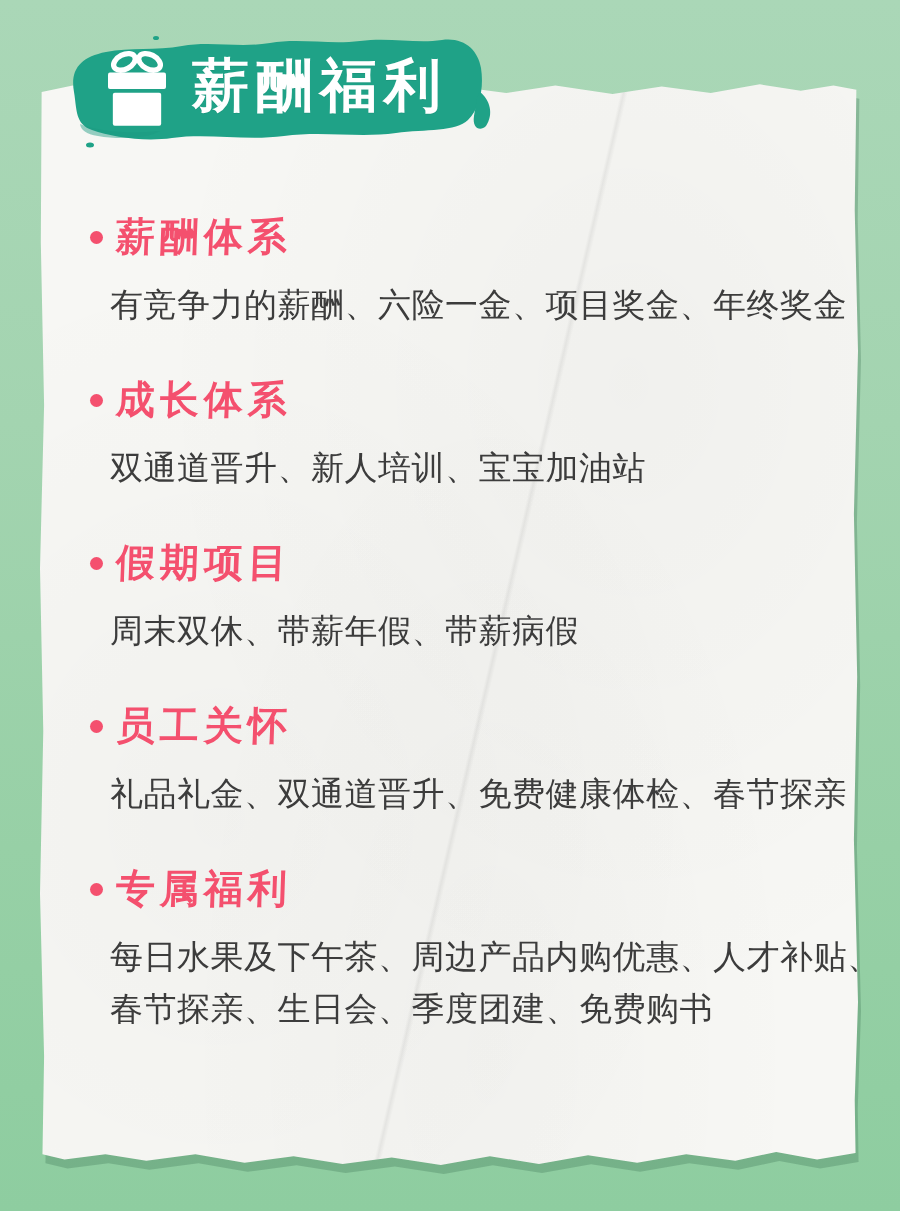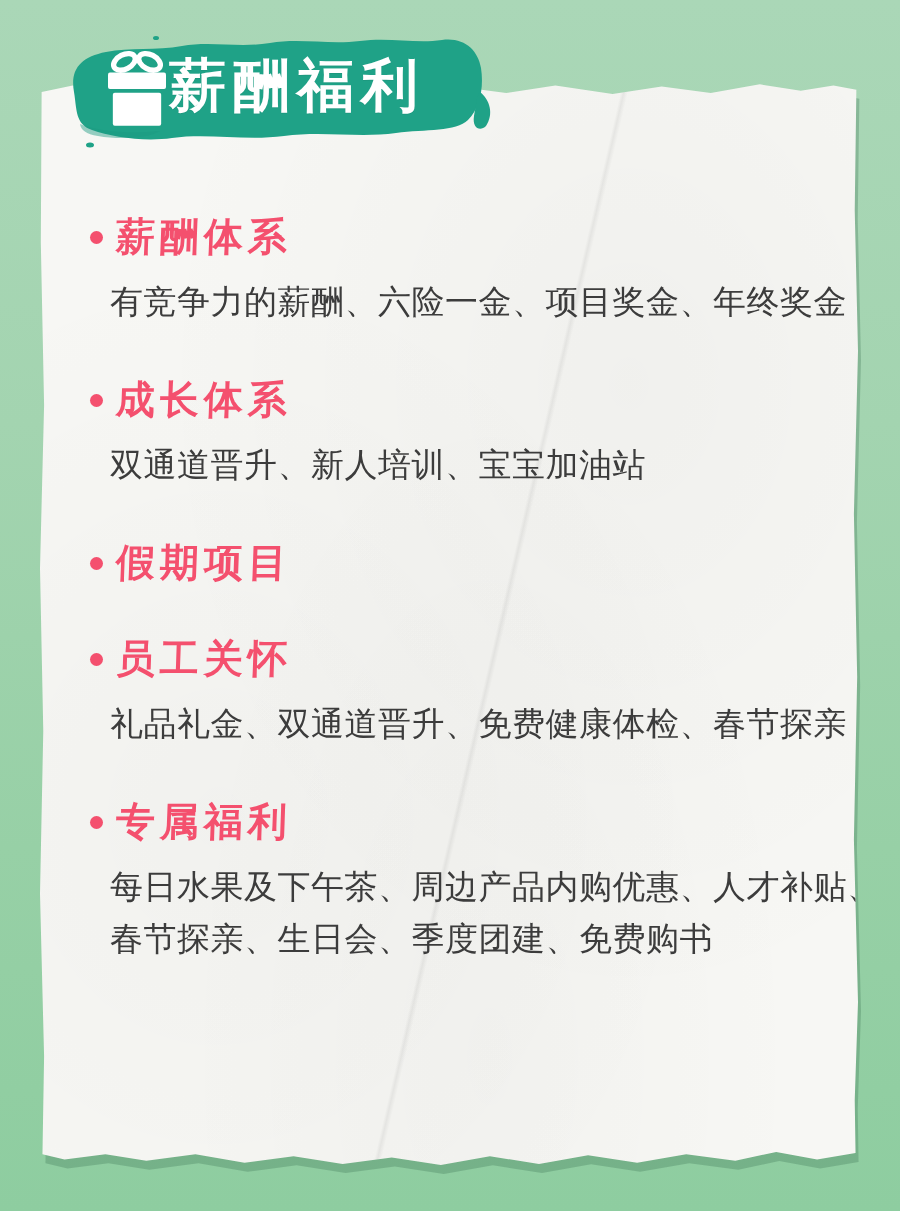--- a/index.html
+++ b/index.html
@@ -57,21 +57,21 @@
   }
   .brush-svg { position: absolute; left: 0; top: 0; width: 100%; height: 100%; }
   .header-content {
     position: absolute;
     left: 48px;
     top: 0;
     width: 360px;
     height: 112px;
     display: flex;
     align-items: center;
-    gap: 3px;
+    gap: 26px;
   }
   .gift-icon-svg { width: 58px; height: 76px; flex: 0 0 auto; margin-top: 4px; }
   .header-title {
     color: #ffffff;
     font-size: 57px;
     font-weight: 900;
     letter-spacing: 7px;
     white-space: nowrap;
     text-shadow: 0 1px 0 rgba(0,0,0,0.06);
   }
@@ -95,21 +95,21 @@
     color: #f4506e;
     font-size: 39px;
     font-weight: 900;
     letter-spacing: 5px;
     white-space: nowrap;
     transform: skewX(-2deg);
   }
   .section-body { margin-left: 20px; }
   .body-line {
     color: #3c3c3c;
-    font-family: Liberation Mono, monospace;
+    font-family: Liberation Serif, serif;
     font-size: 33px;
     line-height: 52px;
     letter-spacing: 0.5px;
     white-space: nowrap;
   }
 </style>
 </head>
 <body>
 
 <div class="poster">
@@ -135,20 +135,23 @@
       </div>
       <div class="section-body">
         <div class="body-line">双通道晋升、新人培训、宝宝加油站</div>
       </div>
     </div>
 
     <div class="section">
       <div class="section-heading">
         <span class="bullet-dot"></span>
         <span class="section-title">假期项目</span>
+      </div>
+      <div class="section-body">
+        <div class="body-line">周末双休、带薪年假、带薪病假</div>
       </div>
     </div>
 
     <div class="section">
       <div class="section-heading">
         <span class="bullet-dot"></span>
         <span class="section-title">员工关怀</span>
       </div>
       <div class="section-body">
         <div class="body-line">礼品礼金、双通道晋升、免费健康体检、春节探亲</div>

